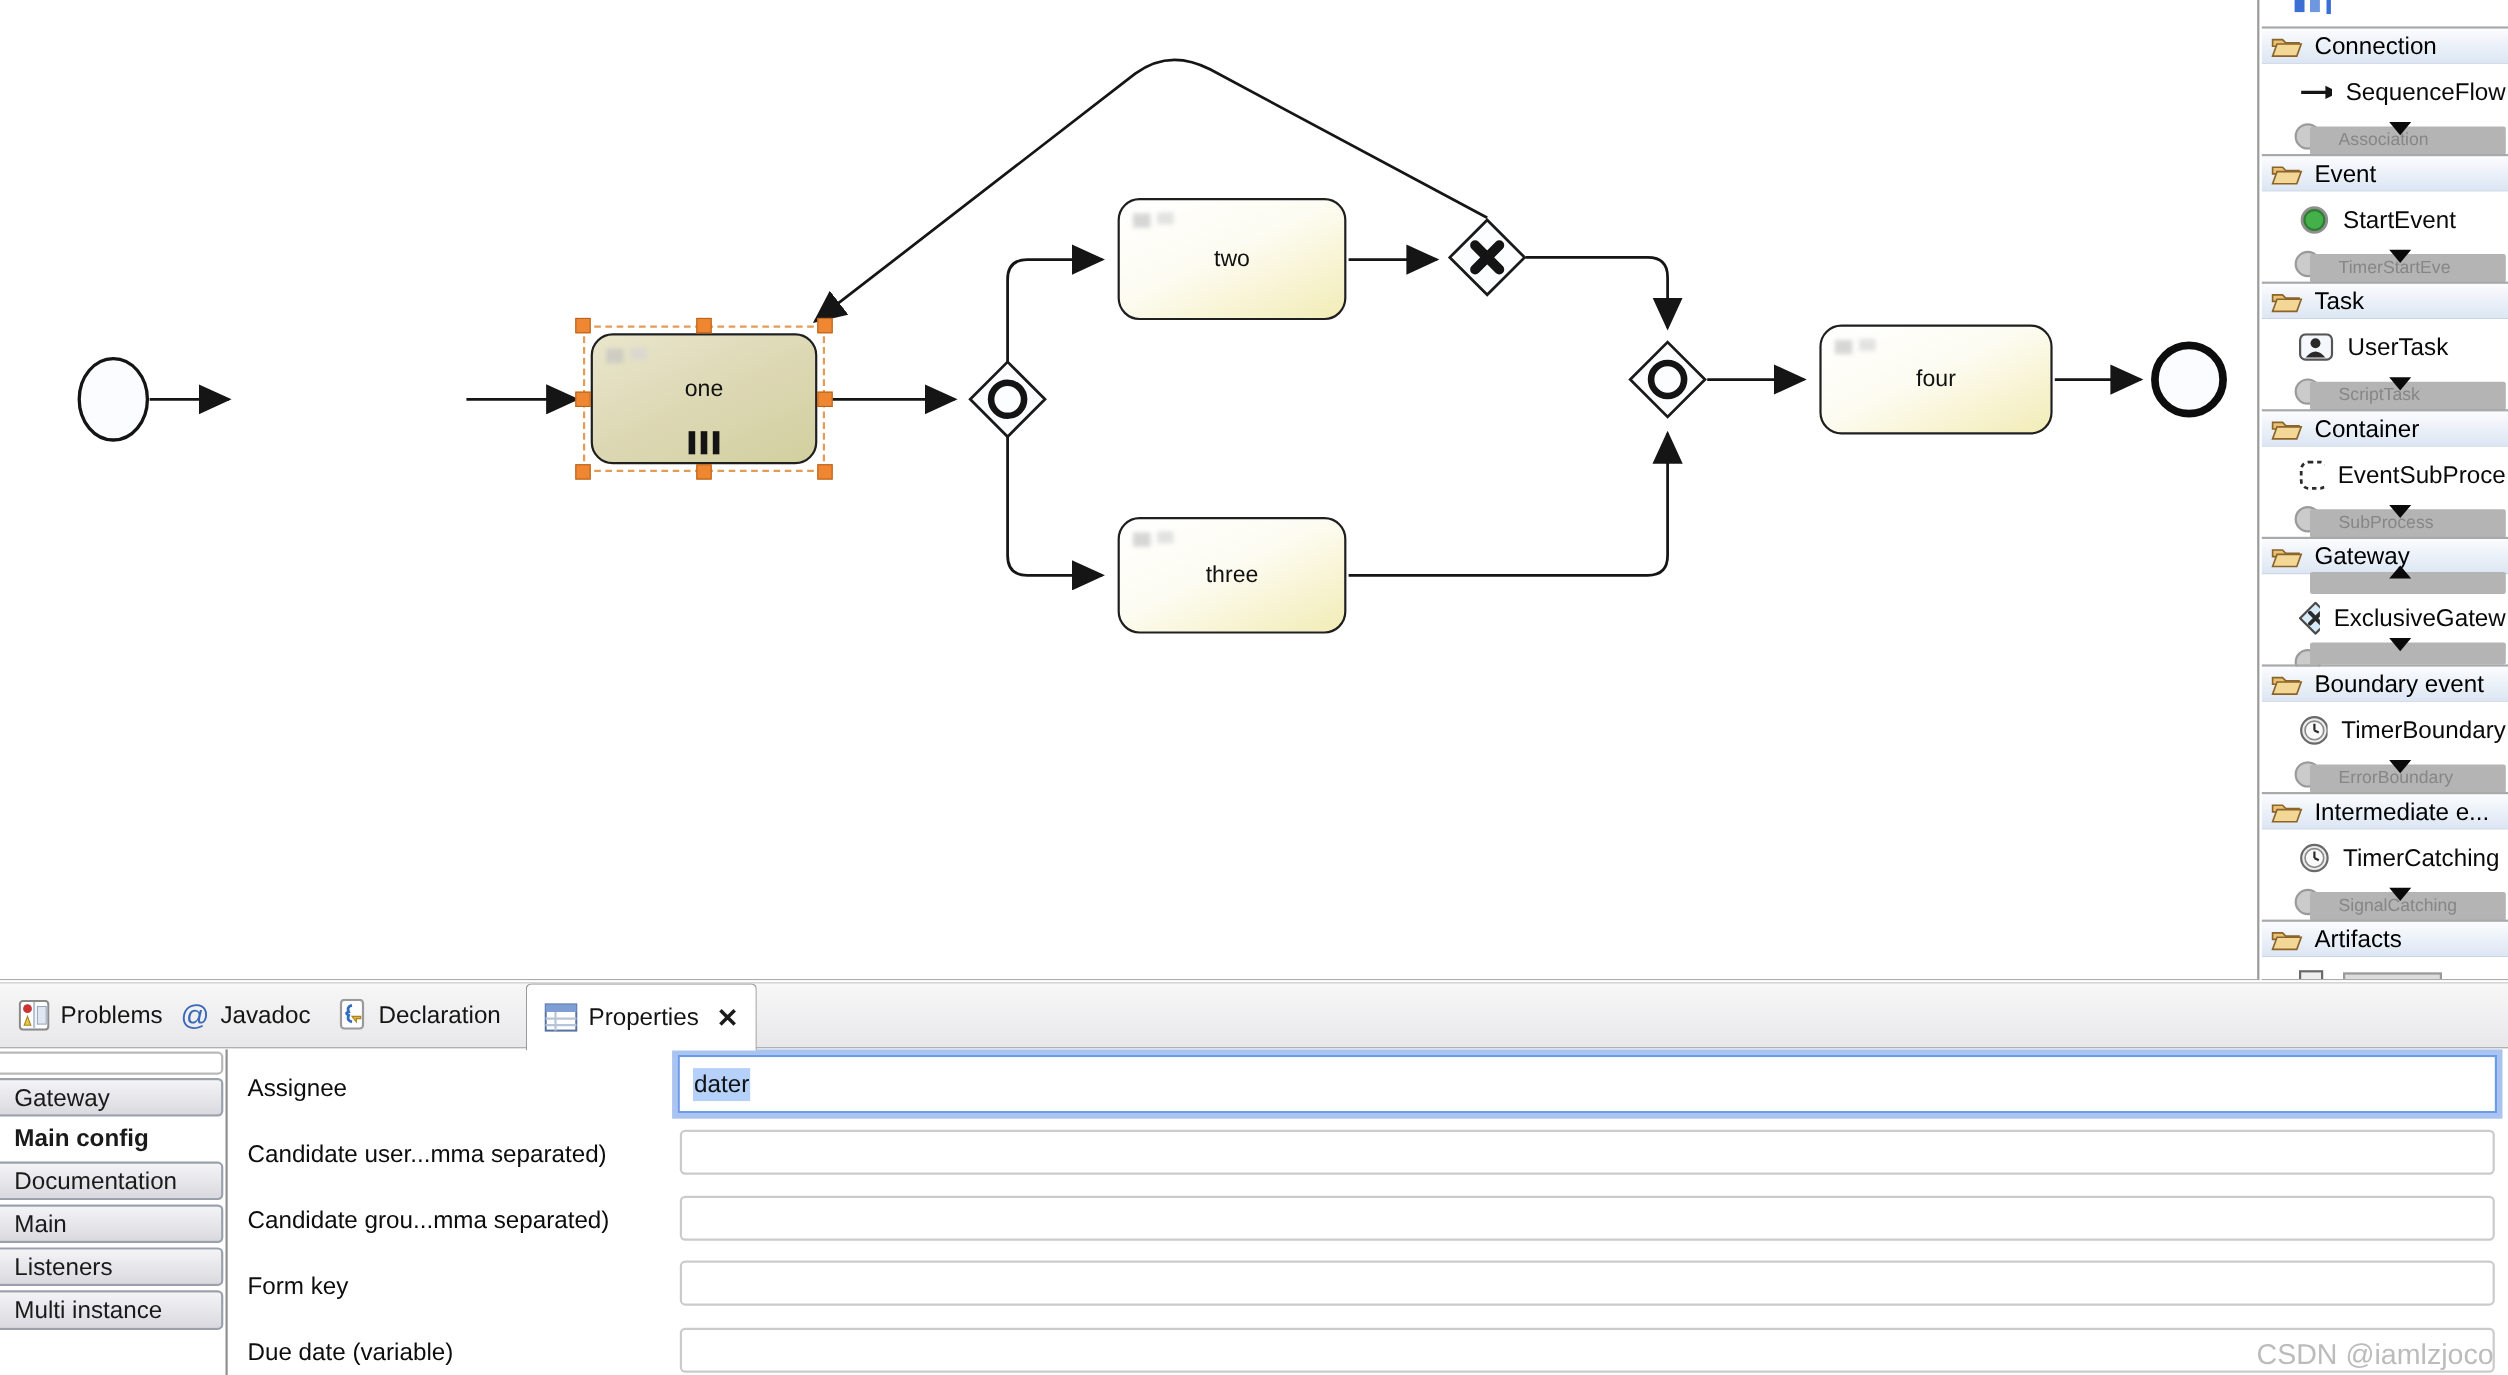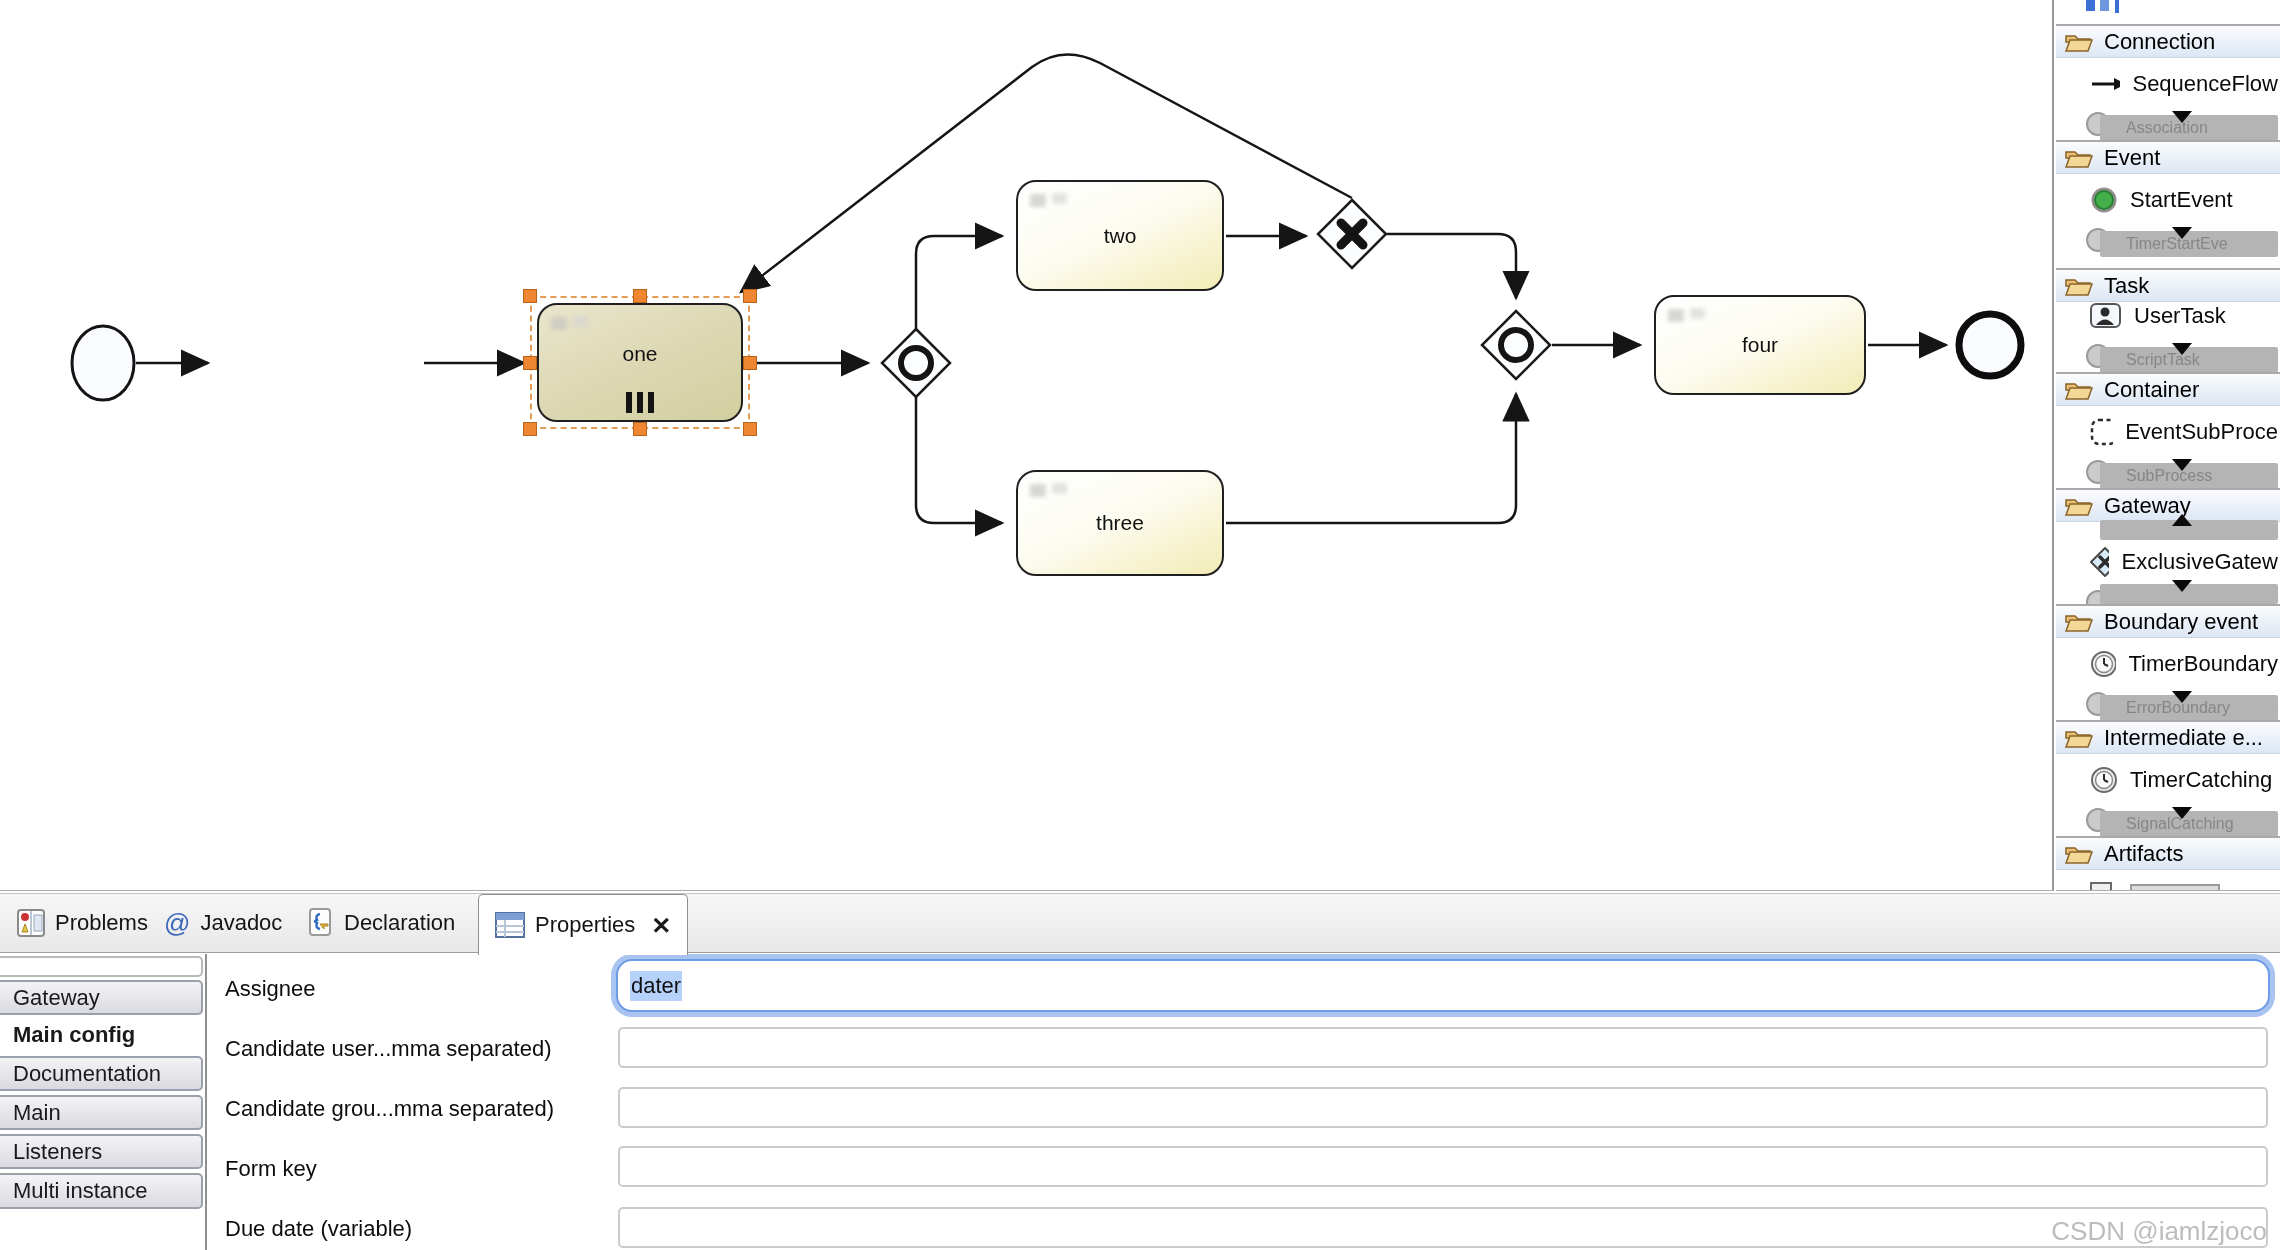--- a/index.html
+++ b/index.html
@@ -76,21 +76,21 @@
   .side-item { position:absolute; left:-5px; width:208px; border:2px solid #9aa1ad; border-radius:5px;
                background:linear-gradient(#f4f4f7,#d9d9df); display:flex; align-items:center;
                padding-left:16px; font-size:22px; color:#1a1a1a; }
   .side-item.active { background:#fff; border-color:transparent; font-weight:bold; }
   .side-item.empty { background:#fff; border-color:#b9b9b9; }
   .f-label { position:absolute; left:225px; width:390px; font-size:22px; color:#0d0d0d; white-space:nowrap; }
   .f-input { position:absolute; left:618px; width:1650px; height:41px; background:#fff;
              border:2px solid #cbcbcb; border-radius:5px; font-size:22px; padding:0 10px;
              font-family:"Liberation Sans", sans-serif; }
   .f-input-focus { position:absolute; left:616px; top:959px; width:1654px; height:53px; background:#fff;
-                   border:2px solid #6d9be6; border-radius:16px;
+                   border:2px solid #6d9be6; border-radius:0;
                    box-shadow:0 0 0 5px #a9c4f0; display:flex; align-items:center; padding:0 12px;
                    font-size:22px; }
   .sel-text { background:#b5d1fa; padding:2px 1px; }
   .watermark { position:absolute; right:13px; top:1216px; font-size:26px; color:#bcbcbc; z-index:5; }
 </style>
 </head>
 <body>
 
 <div class="root">
 
@@ -219,21 +219,21 @@
           <circle cx="14" cy="14" r="9" fill="none" stroke="#2e7e33" stroke-width="2"></circle>
         </svg>
       <span>StartEvent</span>
     </div>
     <div class="p-clip" style="top:231px;">
       <span class="frag"></span>
       <span class="bar">TimerStartEve</span>
       <span class="tri-dn"></span>
     </div>
 
-    <div class="p-header" style="top:268px;">
+    <div class="p-header" style="top:256px;">
       <svg width="30" height="22">
           <path d="M2 5 h9 l3 3 h12 v3 h-24 z" fill="#e9c277" stroke="#8a6428" stroke-width="1.5"></path>
           <path d="M2 20 L6 9 h22 l-4 11 z" fill="#f3d796" stroke="#8a6428" stroke-width="1.5"></path>
         </svg>
       <span>Task</span>
     </div>
     <div class="p-item" style="top:298px;">
       <svg width="32" height="26">
           <rect x="1" y="1" width="29" height="23" rx="5" fill="#f4f8fc" stroke="#555" stroke-width="2"></rect>
           <circle cx="15" cy="9" r="4.5" fill="#2a2a2a"></circle>

